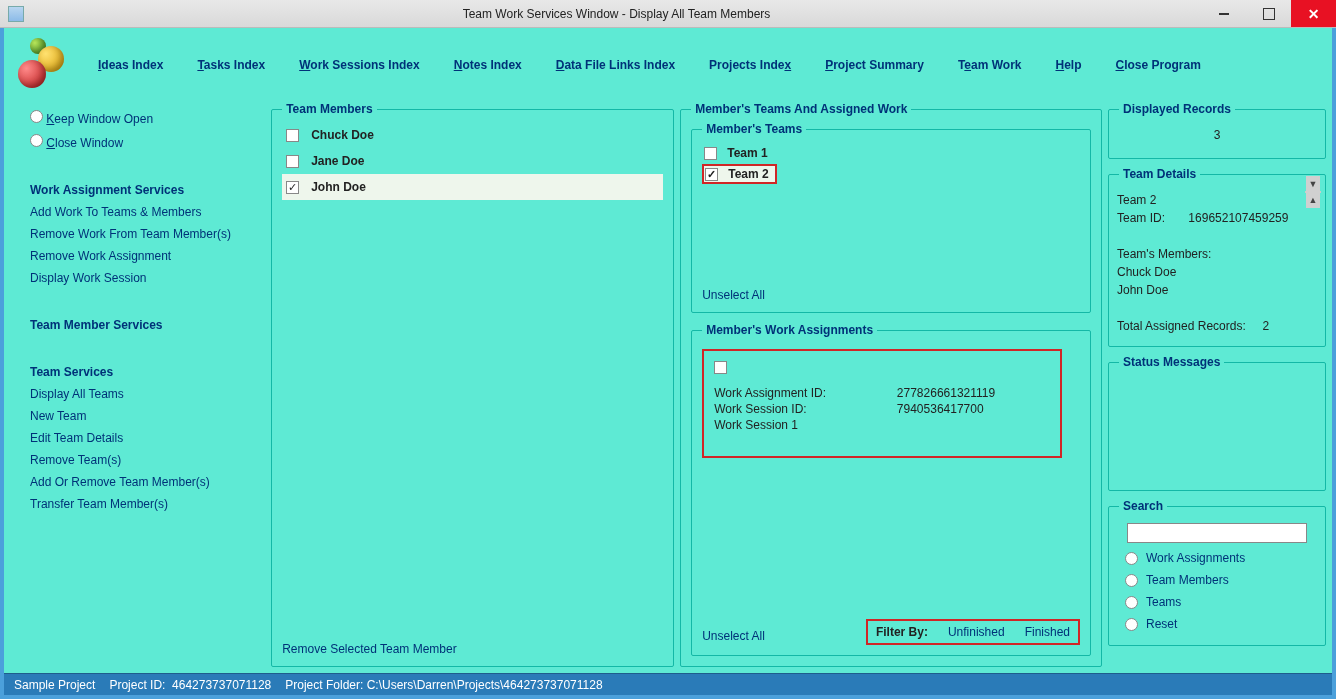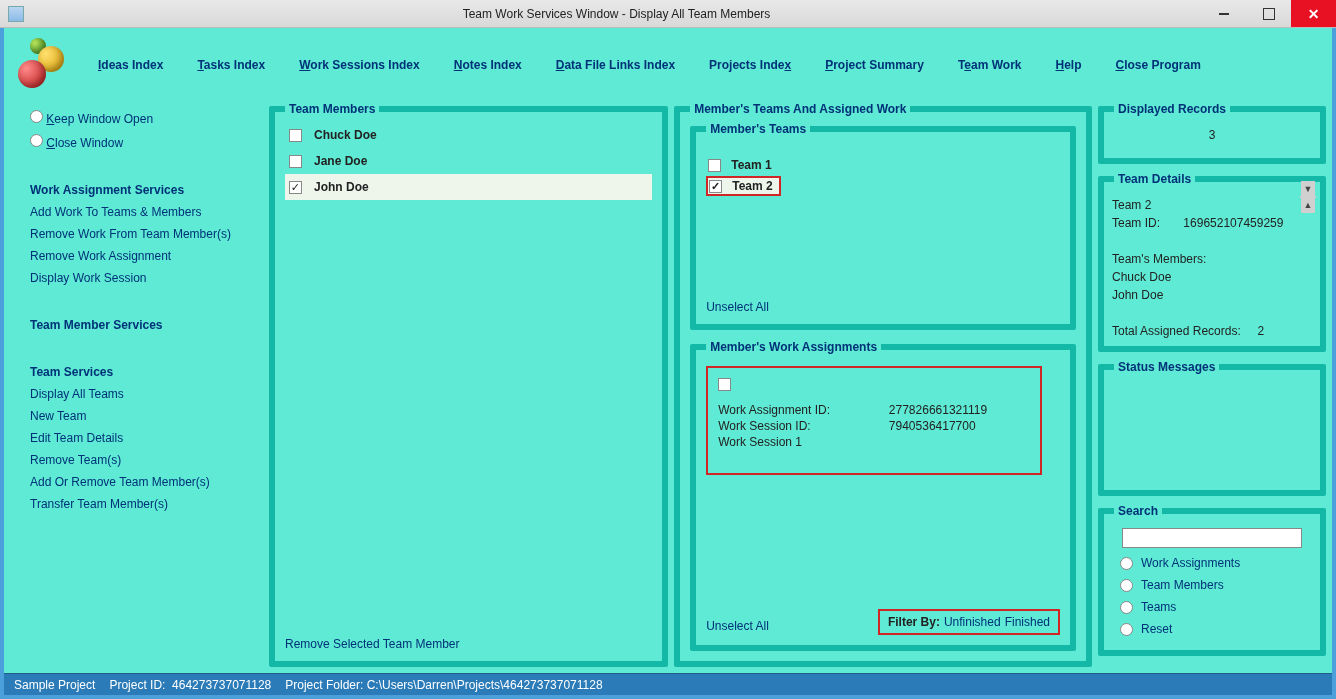--- a/index.html
+++ b/index.html
@@ -82,51 +82,51 @@
 }
 .leftnav { width: 246px; padding: 4px 4px 4px 8px; }
 .leftnav .radio-row, .leftnav .link-row { display:block; padding: 4px 0; cursor:pointer; }
 .leftnav .section-head { font-weight:bold; margin-top: 25px; padding:4px 0; }
 .leftnav label { display:flex; align-items:center; gap:6px; }
 .radiodot {
   width:13px;height:13px;border:1px solid #888;border-radius:50%;display:inline-block;background:#fff;
 }
 
 fieldset {
-  border: 6px solid #14b8a6;
+  border: 1px solid #14b8a6;
   border-radius: 2px;
   padding: 6px 10px 10px 10px;
   position: relative;
 }
 fieldset > legend { color:#003278; font-weight:bold; padding: 0 4px; }
 
 .col-members { width: 408px; display:flex; flex-direction:column;}
 .col-members fieldset { flex:1; display:flex; flex-direction:column;}
 .mlist { flex:1; }
 .mrow { display:flex; align-items:center; gap:12px; padding:6px 4px; color:#222; }
 .mrow.sel { background:#eef6ec; }
 .chk {
  width:13px;height:13px;border:1px solid #888;background:#fff;display:inline-flex;align-items:center;justify-content:center;font-size:11px;color:#222;
 }
 .chk.on::after { content:"\2713"; font-size:11px; line-height:1; }
 .bottom-link { color:#003278; padding-top:8px; cursor:pointer; }
 
 .col-work { width: 427px; display:flex; flex-direction:column;}
 .outer-fs { flex:1; display:flex; flex-direction:column; gap:10px;}
 .inner-fs { display:flex; flex-direction:column;}
-.tlist { min-height: 138px; margin-top: 12px; }
+.tlist { min-height: 138px; }
 .trow { display:flex; align-items:center; gap:10px; padding:4px 2px; color:#222; font-weight:bold;}
 .trow.sel { background:#eef6ec; }
 .inline-redbox { display:inline-flex; border:2px solid #d02626; padding:1px 6px 1px 1px; }
 
 .wa-fs { flex:1; display:flex; flex-direction:column; }
 .wa-box { border:2px solid #d02626; padding:10px 10px 24px 10px; margin: 6px 18px 6px 0; display:flex; gap:12px; color:#222;flex-direction:column;}
 .wa-box .kv { display:grid; grid-template-columns: auto auto; column-gap:16px; row-gap:2px;}
 .wa-bottom { margin-top:auto; display:flex; align-items:center; justify-content:space-between;}
-.filterbox { border:2px solid #d02626; padding:4px 8px; display:flex; align-items:center; gap:4px;}
+.filterbox { border:2px solid #d02626; padding:4px 8px; display:flex; align-items:center; gap:20px;}
 .filterbox .lbl { font-weight:bold; color:#222;}
 .filterbox .fo { color:#003278; cursor:pointer;}
 
 .col-right { flex:1; display:flex; flex-direction:column; gap:8px;}
 .disp-rec { text-align:center; padding:6px 0; color:#222;}
 .team-details { height:180px; position:relative;}
 .team-details .inner { position:absolute; top:10px; left:8px; right:22px; bottom:8px; color:#222; line-height:1.5;}
 .scrollbar-v { position:absolute; right:4px; top:10px; bottom:6px; width:16px; background:#e9e9e9; border:1px solid #ccc;}
 .scrollbar-v .up, .scrollbar-v .dn { height:16px; background:#d0d0d0; display:flex;align-items:center;justify-content:center;font-size:9px;color:#444;}
 .scrollbar-v .dn { position:absolute; bottom:0; width:100%;}

